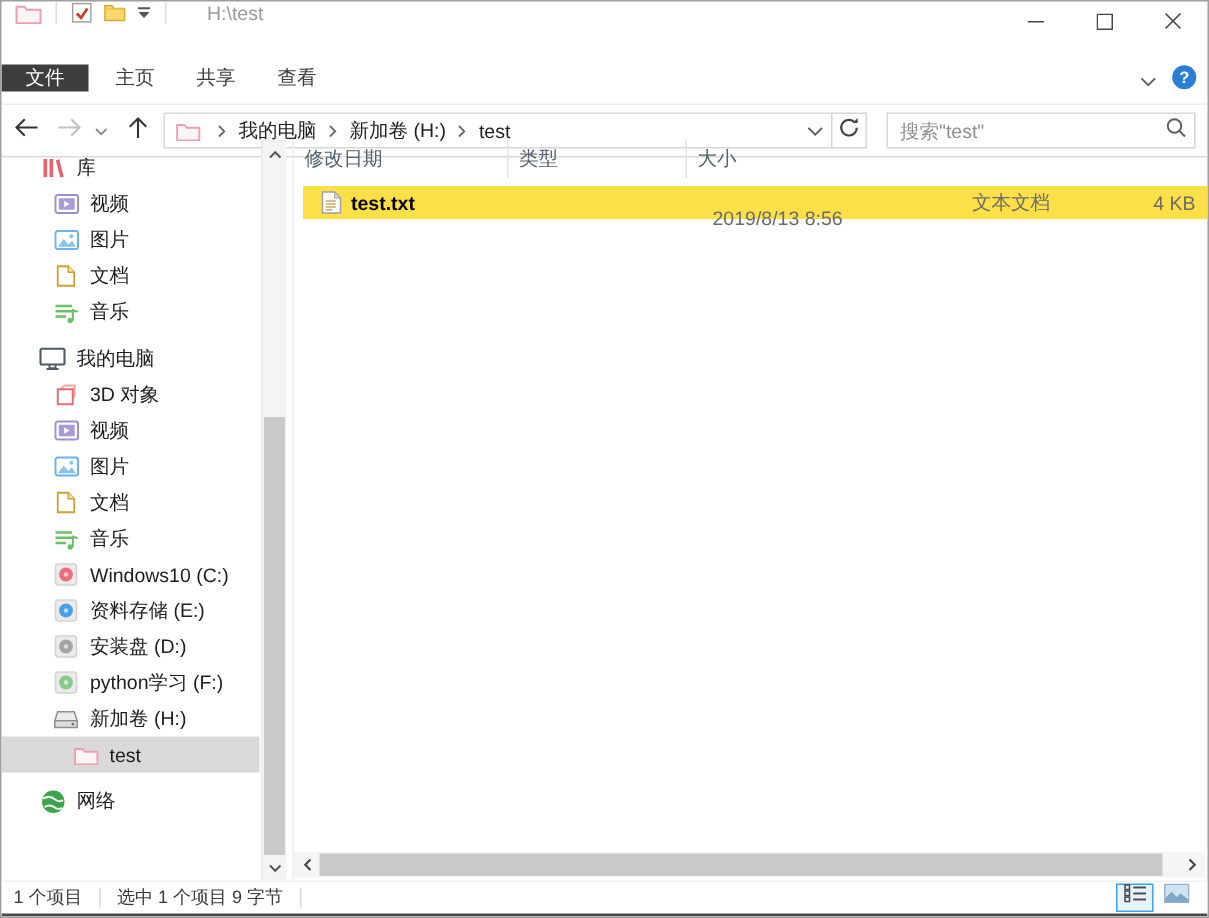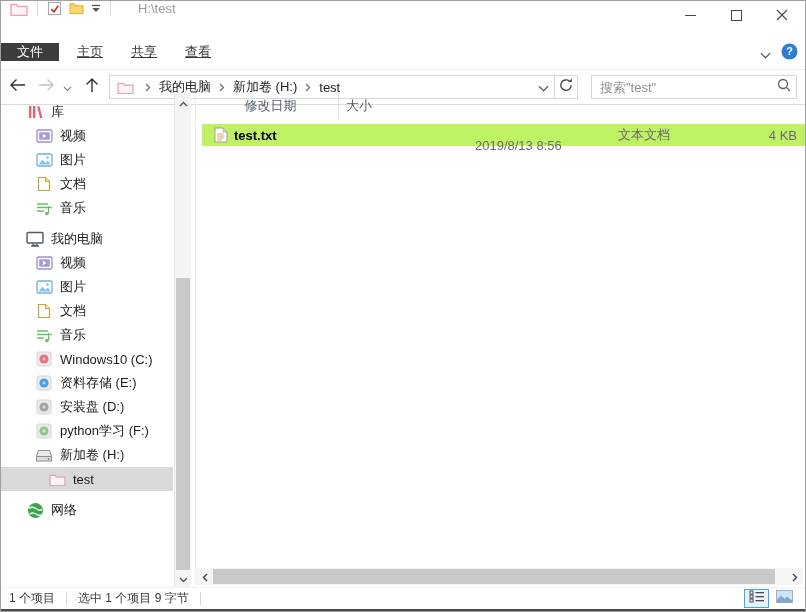--- a/index.html
+++ b/index.html
@@ -13,21 +13,21 @@
   .qat { display:flex; align-items:center; gap:7px; padding-left:9px; }
   .qat-sep { width:1px; height:15px; background:#dcdcdc; margin:0 2px; }
   .qat-btn { display:flex; align-items:center; }
   .window-title { margin-left:25px; font-size:13px; color:#9a9a9a; }
   .caption { margin-left:auto; display:flex; height:30px; }
   .caption-btn { width:46px; height:30px; display:flex; align-items:center; justify-content:center; }
 
   
   .ribbon-tabs { height:27px; display:flex; align-items:flex-start; border-bottom:1px solid #ededed;margin-top:12px; }
   .file-tab { width:58px; background:#3d3d3f; color:#fff; font-size:13px; display:flex; align-items:center; justify-content:center; }
-  .rtab { width:46px; margin-left:8px; display:flex; align-items:center; justify-content:center; font-size:13px; color:#3a3a3a;text-decoration:underline; }
+  .rtab { width:46px; margin-left:8px; display:flex; align-items:center; justify-content:center; font-size:13px; color:#3a3a3a; }
   .ribbon-right { margin-left:auto; display:flex; align-items:center; gap:10px; padding-right:7px; }
 
   
   .address-row { height:35px; display:flex; align-items:center; border-bottom:1px solid #dadada; padding-right:8px; }
   .nav-btn { height:28px; display:flex; align-items:center; justify-content:center; }
   .nav-back { width:32px; } .nav-fwd { width:26px; } .nav-chev { width:17px; } .nav-up { width:31px; }
   .address-box { flex:1; height:24px; margin-left:2px; border:1px solid #d6d6d6; display:flex; align-items:center; background:#fff; }
   .address-folder { padding:0 3px 0 7px; display:flex; }
   .crumb-chevron { padding:0 8px; display:flex; }
   .crumb { font-size:13px; color:#1e1e1e; white-space:nowrap; }
@@ -51,31 +51,31 @@
   .side-icon { width:20px; display:flex; justify-content:center; align-items:center; margin-right:6px; flex:none; }
   .side-scrollbar { position:absolute; top:0; bottom:0; left:173px; width:17px; background:#f4f4f4; border-left:1px solid #eaeaea; }
   .sb-arrow { position:absolute; left:0; right:0; height:16px; display:flex; align-items:center; justify-content:center; }
   .sb-up { top:1px; } .sb-down { bottom:1px; }
   .sb-thumb { position:absolute; left:1px; right:1px; top:185px; height:292px; background:#c9c9c9; }
 
   .main { position:relative; flex:1; overflow:hidden; }
   .list-header { display:flex; height:26px; align-items:stretch; }
   .hcell { display:flex; align-items:center; font-size:13px; color:#515e6b; border-right:1px solid #e4e4e4; position:relative; }
   .hcell.col-name { width:272px; padding-left:15px; }
-  .hcell.col-date { width:143px; padding-left:7px;justify-content:center; }
+  .hcell.col-date { width:143px; padding-left:7px; }
   .hcell.col-type { width:119px; padding-left:7px; }
   .hcell.col-size { flex:1; border-right:none; padding-left:7px; }
   .sort-caret { position:absolute; top:0px; left:128px; }
 
   .frow { display:flex; height:22px; align-items:center; margin:5px 0 0 6px; font-size:13px; color:#6b6b6b; }
-  .frow.selected { background:#bef264; }
+  .frow.selected { background:#fde047; }
   .fcell-name { width:266px; display:flex; align-items:center; padding-left:11px; color:#000; font-weight:700; }
   .file-icon { display:flex; margin-right:6px; }
   .fcell-date { width:143px; padding-left:7px;margin-top:21px; }
-  .fcell-type { width:119px; padding-left:7px; }
+  .fcell-type { width:119px; padding-left:7px;text-align:center; }
   .fcell-size { flex:1; text-align:right; padding-right:8px; }
 
   .h-scrollbar { position:absolute; left:0; right:2px; bottom:2px; height:17px; background:#f5f5f5; display:flex; align-items:center; }
   .hs-arrow { width:17px; height:17px; display:flex; align-items:center; justify-content:center; flex:none; }
   .hs-thumb { width:562px; height:15px; background:#c9c9c9; flex:none; }
   .hs-spacer { flex:1; }
 
   
   .status-bar { position:absolute; left:0; right:0; bottom:0; height:24px; display:flex; align-items:center; padding:0 8px 3px 8px; border-top:1px solid #f1f1f1; background:#fff; }
   .status-text { font-size:12px; color:#3a3a3a; white-space:nowrap; }
@@ -284,20 +284,30 @@
               <svg width="18" height="16" viewBox="0 0 18 16">
                 <rect x="1" y="1.5" width="16" height="10.5" rx="1" fill="#fff" stroke="#4e5a66" stroke-width="1.4"></rect>
                 <path d="M7 12.5v2h4v-2" fill="none" stroke="#4e5a66" stroke-width="1.3"></path>
                 <path d="M5 15h8" stroke="#4e5a66" stroke-width="1.4"></path>
               </svg>
             </span>
             <span>我的电脑</span>
           </div>
           <div class="side-item lvl2">
             <span class="side-icon">
+              <svg width="16" height="16" viewBox="0 0 16 16">
+                <path d="M6.8 2h7v7" fill="none" stroke="#f0a5a5" stroke-width="1.2"></path>
+                <path d="M4.5 4.5l2.4-2.4M12.5 4.5l1.3-1.3M13.8 9l-1.3 1.3" stroke="#f0a5a5" stroke-width="1.2"></path>
+                <rect x="2.5" y="4.5" width="10" height="10" fill="#fff" stroke="#e36d6d" stroke-width="1.3"></rect>
+              </svg>
+            </span>
+            <span>3D 对象</span>
+          </div>
+          <div class="side-item lvl2">
+            <span class="side-icon">
               <svg width="17" height="14" viewBox="0 0 17 14">
                 <rect x="1" y="1" width="15" height="12" rx="1.5" fill="#fff" stroke="#9e8fd0" stroke-width="1.3"></rect>
                 <rect x="3.2" y="3.2" width="10.6" height="7.6" rx="0.8" fill="#a99ad8"></rect>
                 <path d="M6.8 4.8l3.6 2.2-3.6 2.2z" fill="#fff"></path>
               </svg>
             </span>
             <span>视频</span>
           </div>
           <div class="side-item lvl2">
             <span class="side-icon">
@@ -410,20 +420,23 @@
                 <path d="M1 1l3.5 3.5L8 1" fill="none" stroke="#555" stroke-width="1.3"></path>
               </svg></span>
           </div>
       </div>
     </div>
 
     <div class="main">
       <div class="list-header">
           <div class="hcell col-date">
             <span>修改日期</span>
+          </div>
+          <div class="hcell col-type">
+            <span>类型</span>
           </div>
           <div class="hcell col-size">
             <span>大小</span>
           </div>
         </div>
       <div>
           <div class="frow selected">
             <div class="fcell-name">
               <span class="file-icon">
                 <svg width="15" height="16" viewBox="0 0 15 16">

